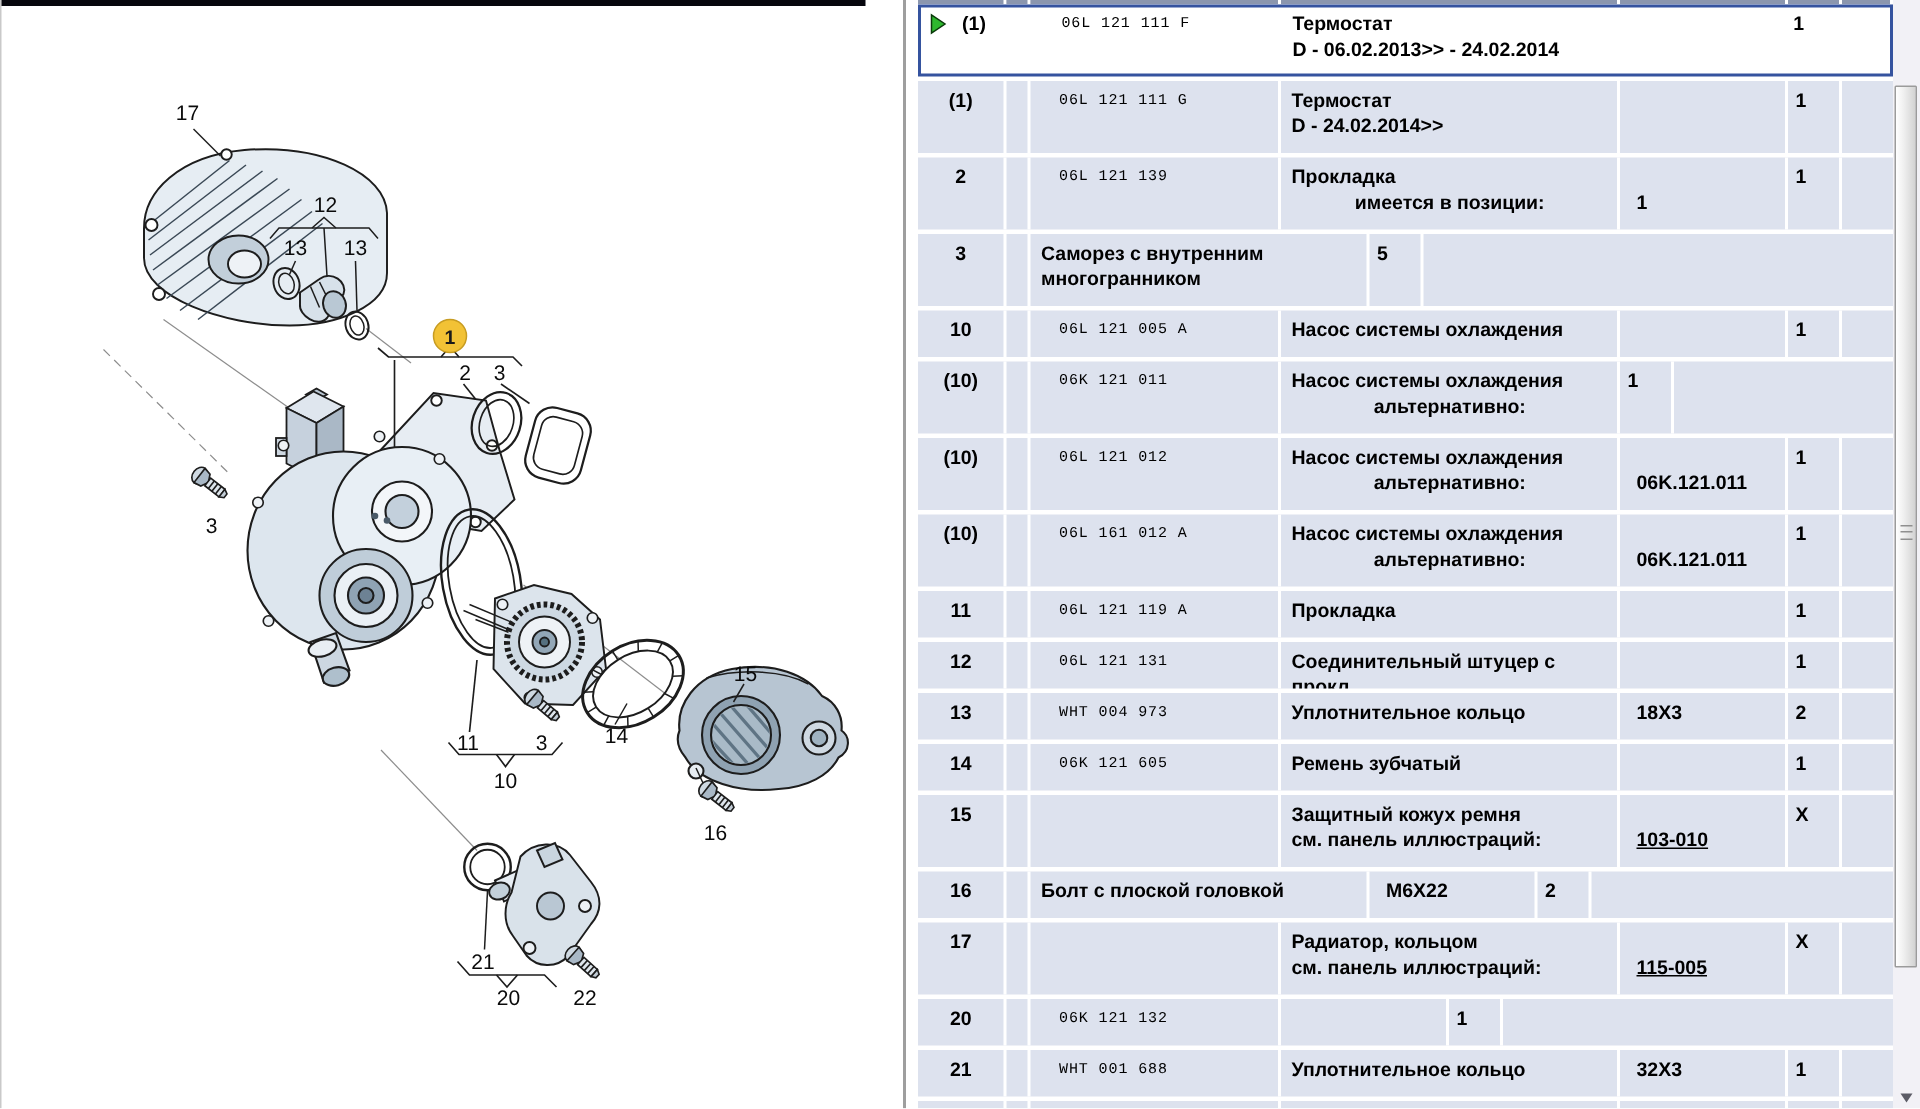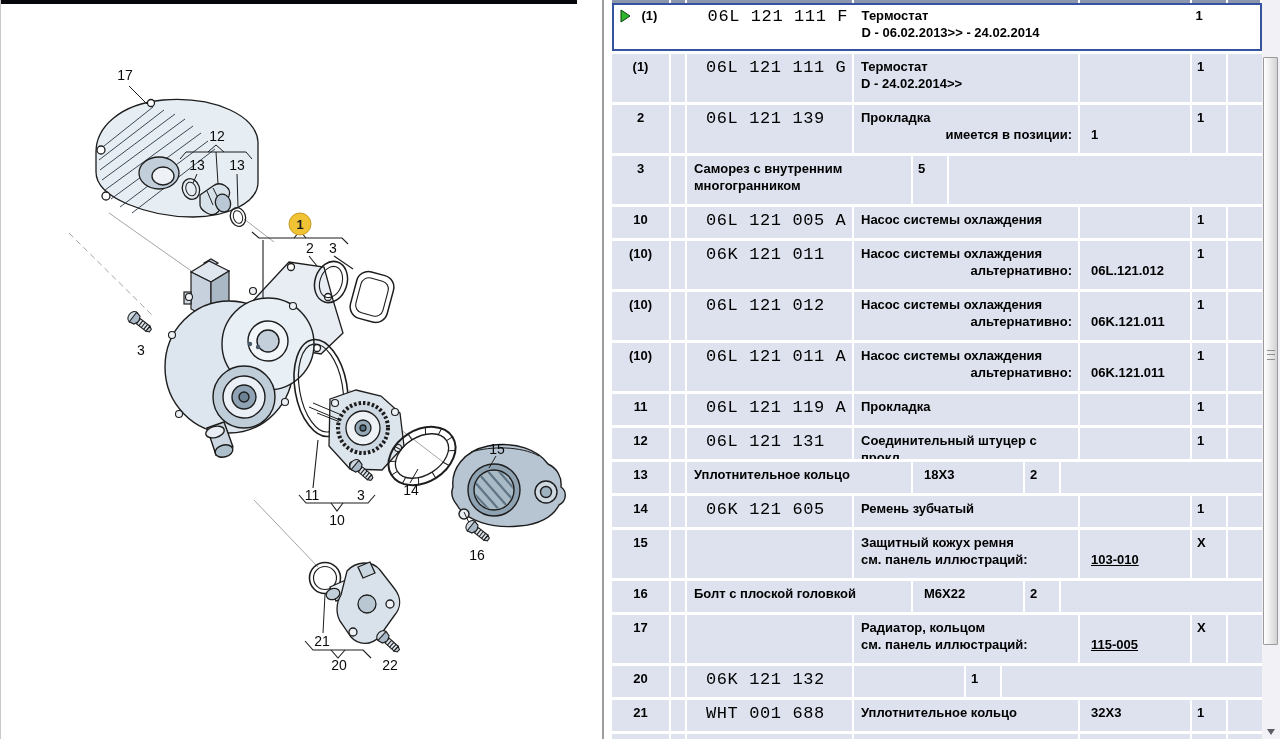--- a/index.html
+++ b/index.html
@@ -22,28 +22,28 @@
   #header-sliver{display:flex;height:3px;}
   #header-sliver div{height:3px;background:#8b96ae;border-right:2px solid #fff;box-sizing:border-box;}
   .trow{display:flex;background:var(--row-bg);margin-bottom:3px;position:relative;box-sizing:border-box;}
   .trow.h2{height:48px;}
   .trow.h1{height:31px;}
   .trow .c{box-sizing:border-box;border-right:2px solid #fff;height:100%;overflow:hidden;
     font-size:13px;font-weight:bold;color:var(--txt);line-height:17px;}
   .c.pos{width:59px;text-align:center;padding-top:4px;}
   .c.gut{width:16px;}
   .c.part{width:167px;padding:5px 0 0 19px;font-family:"Liberation Mono","DejaVu Sans Mono",monospace;
-    font-weight:normal;font-size:17px;letter-spacing:0.6px;white-space:pre;}
+    font-weight:normal;font-size:10px;letter-spacing:0.6px;white-space:pre;}
   .c.desc{width:226px;padding:4px 6px 0 7px;}
   .c.val{width:112px;padding:4px 0 0 11px;}
   .c.qty{width:36px;padding:4px 0 0 5px;}
   .c.end{width:34px;border-right:none;}
   .desc .l1{min-height:17px;}
   .desc .l2{height:17px;white-space:nowrap;}
-  .desc .l2.right{text-align:right;}
+  .desc .l2.right{text-align:center;}
   .val .spacer{height:17px;}
   .val .link{text-decoration:underline;cursor:pointer;}
   .trow.selected{background:#fff;border:2px solid var(--sel-border);}
   .trow.selected .c{padding-top:2px;border-right-color:transparent;}
   .trow.selected .c.part{padding-top:3px;}
   .trow.selected .c.pos{padding-left:14px;}
   #sel-arrow{position:absolute;left:5px;top:3px;}
 
   
   #scrollbar{position:absolute;left:1262px;top:0;width:18px;height:739px;background:#f2f1f6;}
@@ -376,24 +376,20 @@
           <div class="c end"></div>
         </div>
         <div class="trow h2">
           <div class="c pos">(10)</div>
           <div class="c gut"></div>
           <div class="c part">06K 121 011</div>
           <div class="c desc">
             <div class="l1">Насос системы охлаждения</div>
             <div class="l2 right">альтернативно:</div>
           </div>
-          <div class="c val">
-            <div class="spacer"></div>
-            <div>06L.121.012</div>
-          </div>
           <div class="c qty">1</div>
           <div class="c end"></div>
         </div>
         <div class="trow h2">
           <div class="c pos">(10)</div>
           <div class="c gut"></div>
           <div class="c part">06L 121 012</div>
           <div class="c desc">
             <div class="l1">Насос системы охлаждения</div>
             <div class="l2 right">альтернативно:</div>
@@ -401,21 +397,21 @@
           <div class="c val">
             <div class="spacer"></div>
             <div>06K.121.011</div>
           </div>
           <div class="c qty">1</div>
           <div class="c end"></div>
         </div>
         <div class="trow h2">
           <div class="c pos">(10)</div>
           <div class="c gut"></div>
-          <div class="c part">06L 121 011 A</div>
+          <div class="c part">06L 161 012 A</div>
           <div class="c desc">
             <div class="l1">Насос системы охлаждения</div>
             <div class="l2 right">альтернативно:</div>
           </div>
           <div class="c val">
             <div class="spacer"></div>
             <div>06K.121.011</div>
           </div>
           <div class="c qty">1</div>
           <div class="c end"></div>
@@ -438,20 +434,21 @@
           <div class="c desc">
             <div class="l1">Соединительный штуцер с прокл.</div>
           </div>
           <div class="c val"></div>
           <div class="c qty">1</div>
           <div class="c end"></div>
         </div>
         <div class="trow h1">
           <div class="c pos">13</div>
           <div class="c gut"></div>
+          <div class="c part">WHT 004 973</div>
           <div class="c desc">
             <div class="l1">Уплотнительное кольцо</div>
           </div>
           <div class="c val">
             <div>18X3</div>
           </div>
           <div class="c qty">2</div>
           <div class="c end"></div>
         </div>
         <div class="trow h1">

